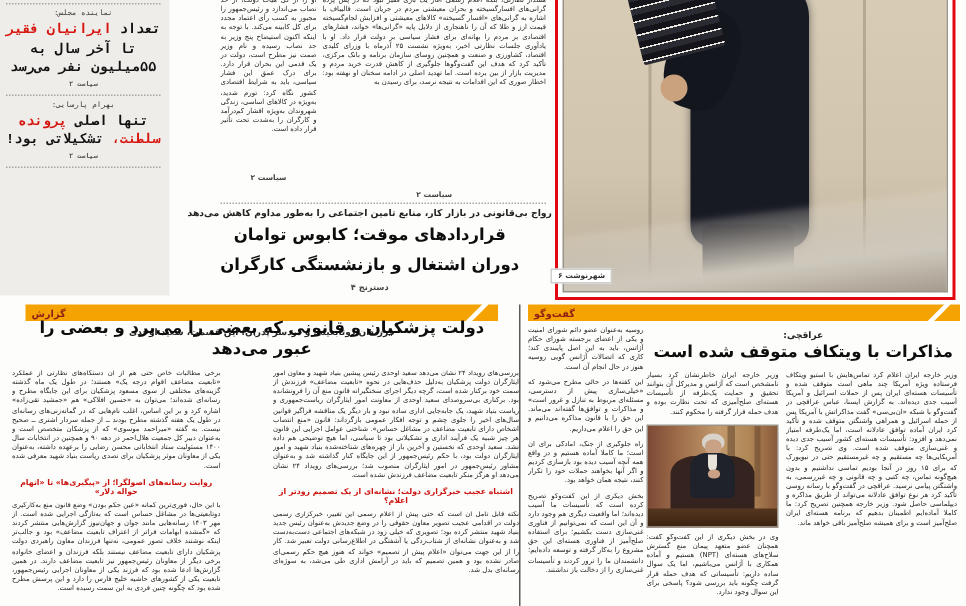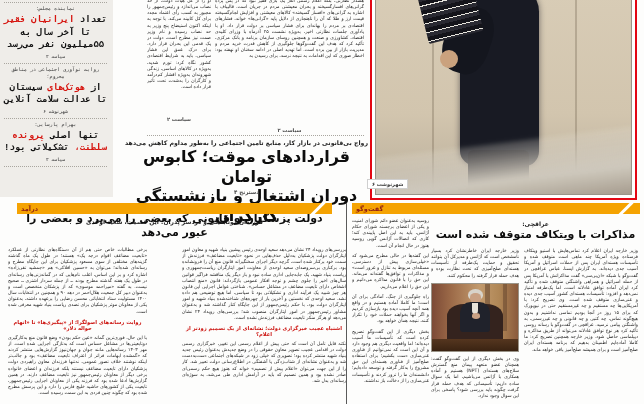--- a/index.html
+++ b/index.html
@@ -95,41 +95,36 @@
 
 <div id="page">
 
   <div class="abs" id="teaser-box">
     <div class="teaser">
       <div class="kick">نماینده مجلس:</div>
       <div class="head"><span>تعداد </span><span class="red">ایرانیان فقیر</span><span> تا آخر سال به ۵۵میلیون نفر می‌رسد</span></div>
       <div class="tag">سیاست ۲</div>
     </div>
     <div class="teaser">
-      <div class="kick">روایت نوآوری اجتماعی در مناطق محروم؛</div>
-      <div class="head"><span>از </span><span class="red">هوتک‌های</span><span> سیستان تا عدالت سلامت آنلاین</span></div>
-      <div class="tag">شهرنوشت ۶</div>
-    </div>
-    <div class="teaser">
       <div class="kick">بهرام پارسایی:</div>
       <div class="head"><span>تنها اصلی </span><span class="red">پرونده سلطنت،</span><span> تشکیلاتی بود!</span></div>
       <div class="tag">سیاست ۲</div>
     </div>
   </div>
 
   <div class="abs t" style="left:147px; top:-2px; width:64px; height:118px;">او را از کل هیأت دولت، از حد نصاب می‌اندازد و رئیس‌جمهور را مجبور به کسب رأی اعتماد مجدد برای کل کابینه می‌کند. با توجه به اینکه اکنون استیضاح پنج وزیر به حد نصاب رسیده و نام وزیر صمت نیز مطرح است، دولت در یک قدمی این بحران قرار دارد. برای درک عمق این فشار سیاسی، باید به شرایط اقتصادی کشور نگاه کرد: تورم شدید، به‌ویژه در کالاهای اساسی، زندگی شهروندان به‌ویژه اقشار کم‌درآمد و کارگران را به‌شدت تحت تأثیر قرار داده است.</div>
   <div class="abs coltag" style="left:147px; top:116px; width:64px;">سیاست ۲</div>
 
   <div class="abs t" style="left:215px; top:-2px; width:149px; height:128px;">هشدار نظارتی، بلکه اعلام رسمی آغاز یک بازی فقیر نبود که در پس پرده گرانی‌های افسارگسیخته و بحران معیشتی مردم در جریان است. قالیباف با اشاره به گرانی‌های «افسار گسیخته» کالاهای معیشتی و افزایش لجام‌گسیخته قیمت ارز و طلا که آن را ناهنجاری از دلایل پایه «گرانی‌ها» خواند، فشارهای اقتصادی بر مردم را بهانه‌ای برای فشار سیاسی بر دولت قرار داد. او با یادآوری جلسات نظارتی اخیر، به‌ویژه نشست ۲۵ آذرماه با وزرای کلیدی اقتصاد، کشاورزی و صنعت و همچنین روسای سازمان برنامه و بانک مرکزی، تأکید کرد که هدف این گفت‌وگوها جلوگیری از کاهش قدرت خرید مردم و مدیریت بازار از بین برده است. اما تهدید اصلی در ادامه سخنان او نهفته بود: اخطار صوری که این اقدامات به نتیجه نرسد، برای رسیدن به</div>
   <div class="abs coltag" style="left:215px; top:127px; width:149px;">سیاست ۲</div>
 
   <div class="abs dotrule" style="left:147px; top:135px; width:217px;"></div>
 
   <div class="abs kicker" style="left:125px; top:139px; width:243px; font-size:6.2px;">رواج بی‌قانونی در بازار کار، منابع تامین اجتماعی را به‌طور مداوم کاهش می‌دهد</div>
-  <div class="abs bighead" style="left:125px; top:147px; width:243px; font-size:16px; line-height:19.5px;">
+  <div class="abs bighead" style="left:125px; top:147px; width:243px; font-size:11px; line-height:19.5px;">
     <span style="display:block">قراردادهای موقت؛ کابوس توامان</span>
     <span style="display:block">دوران اشتغال و بازنشستگی کارگران</span>
   </div>
   <div class="abs coltag" style="left:125px; top:189px; width:243px; font-size:5.5px;">دسترنج ۴</div>
 
   <div class="abs" id="photo-frame">
     <div id="photo-main">
       <div class="wall-seam" style="left:22%"></div>
       <div class="wall-seam" style="left:78%"></div>
       <div id="fig-torso"></div>
@@ -137,21 +132,21 @@
       <div id="fig-books"></div>
       <div id="fig-hand"></div>
       <div id="fig-legs"></div>
       <div id="fig-rail"></div>
     </div>
   </div>
   <div id="photo-caption-chip">شهرنوشت ۶</div>
 
   <div class="obar" style="left:17px; top:203px; width:315px;">
     <span class="slash"></span>
-    <span class="lbl">درآمد</span>
+    <span class="lbl">گزارش</span>
   </div>
   <div class="obar" style="left:352px; top:203px; width:288px;">
     <span class="slash"></span>
     <span class="lbl">گفت‌وگو</span>
   </div>
   <div class="abs" id="v-divider"></div>
 
   <div class="abs kicker" style="left:17px; top:218px; width:315px; font-size:6px;">فرزندان دوتابعیتی و دردسر پدران؛ این قسمت، سعید اوحدی</div>
   <div class="abs bighead" style="left:17px; top:212px; width:315px; font-size:11px; line-height:14px;">دولت پزشکیان و قانونی که بعضی را می‌برد و بعضی را عبور می‌دهد</div>
 

